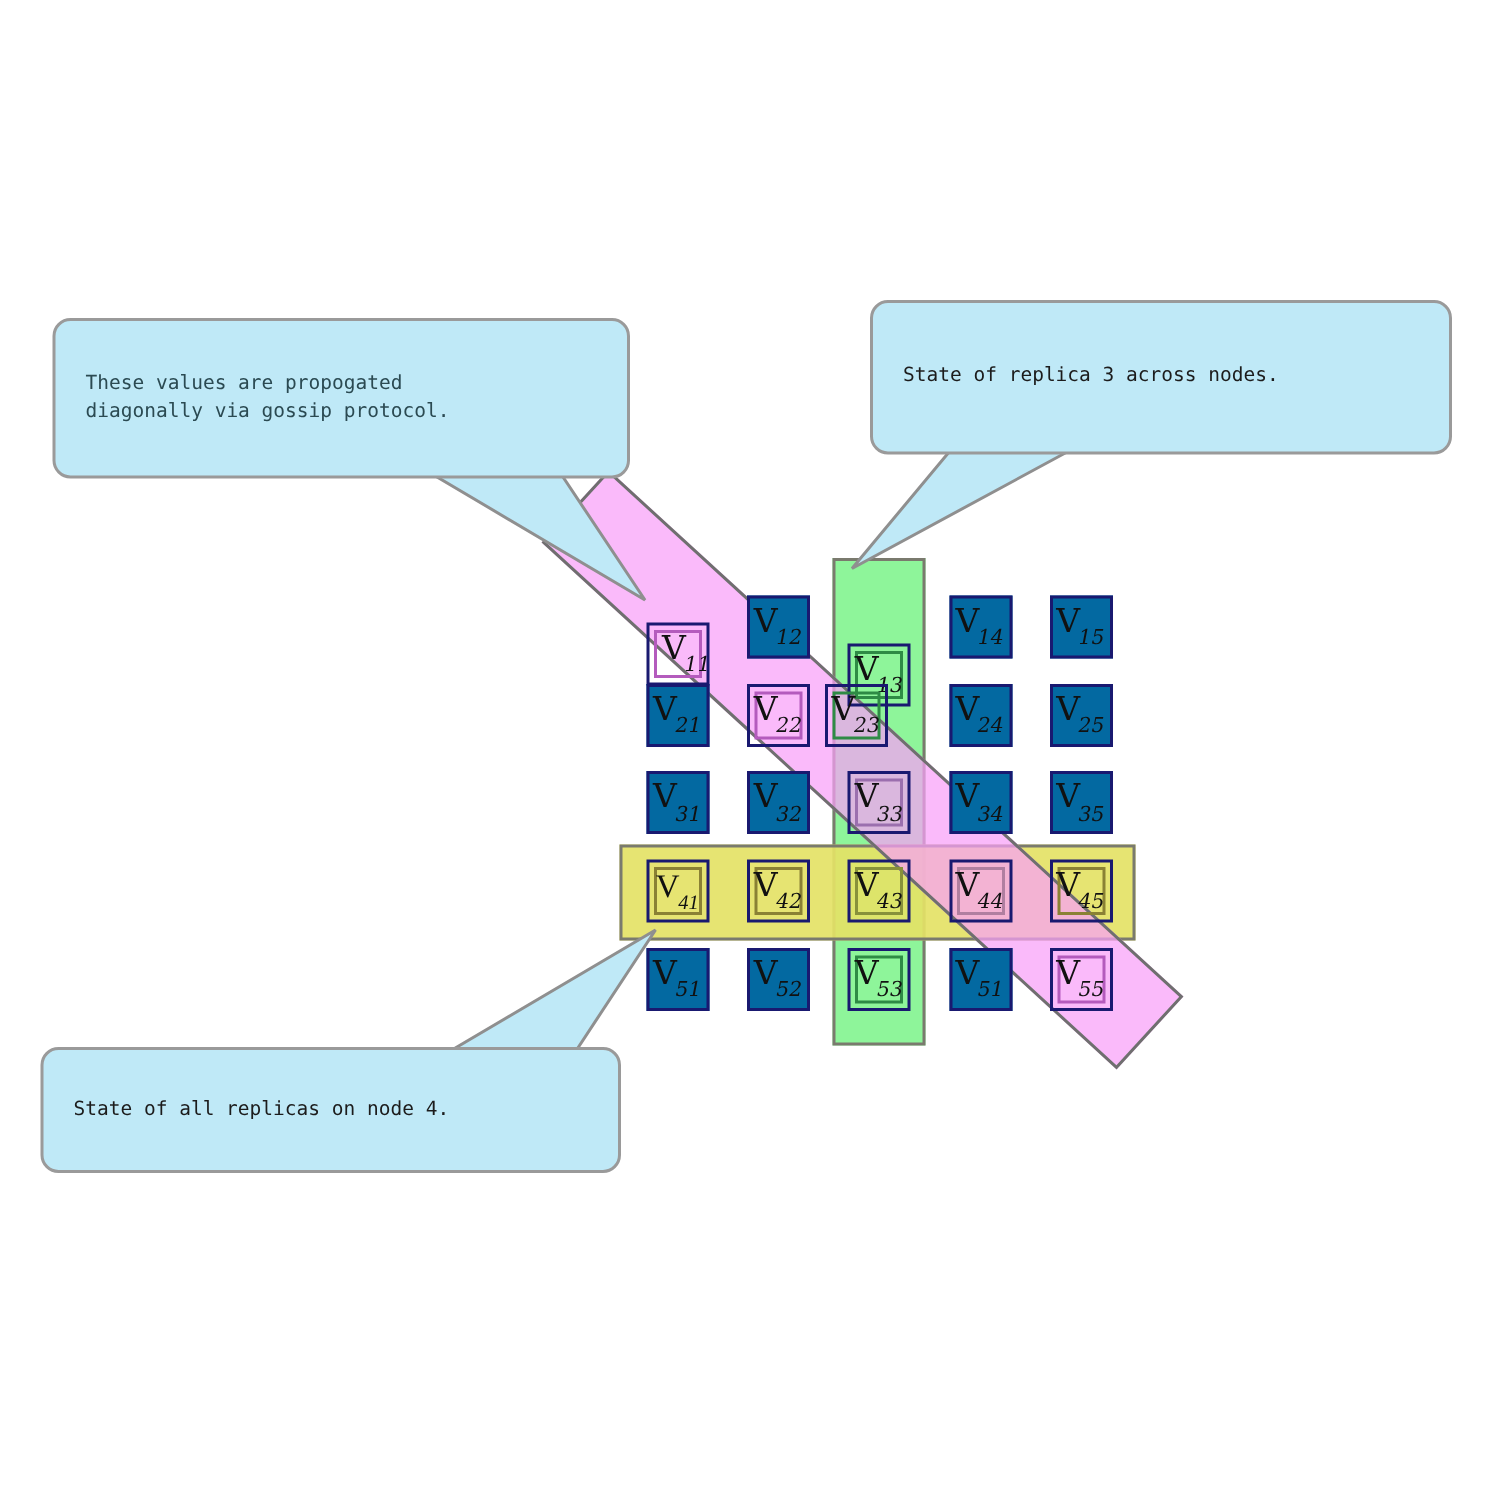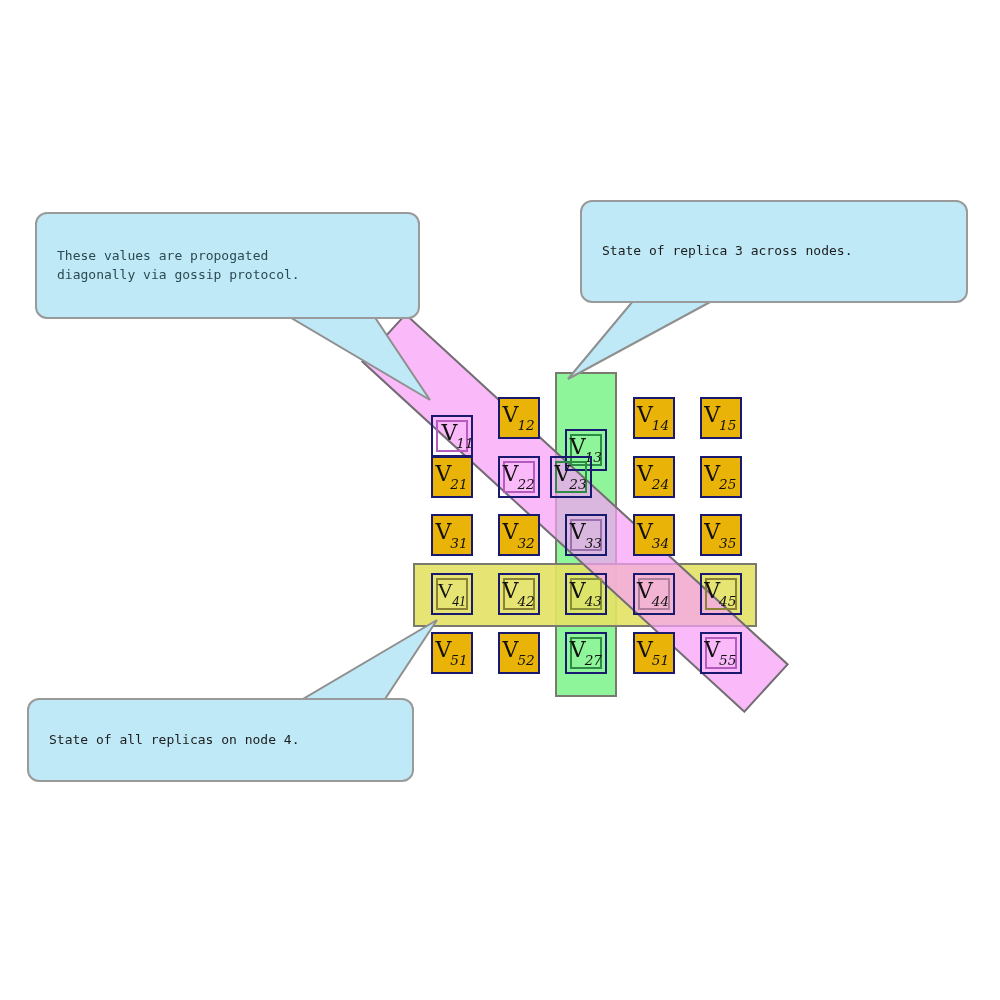--- a/index.html
+++ b/index.html
@@ -30,21 +30,21 @@
   .cell{
     position:absolute;box-sizing:border-box;
     width:42px;height:42px;
     display:flex;align-items:center;justify-content:center;
     font-family:"DejaVu Serif",serif;
     font-size:22px;color:#111;line-height:1;
   }
   .cell .lbl{position:relative;top:-1px;white-space:nowrap;}
   .cell .lbl sub{font-size:0.62em;font-style:italic;position:relative;top:3px;left:-1px;}
   
-  .cell.plain{background:#eab308;border:2px solid #191970;}
+  .cell.plain{background:#0369a1;border:2px solid #191970;}
 
   
   .cell.outer-navy{border:2px solid #191970;}
   .cell .inner{
     position:absolute;left:3px;top:3px;right:3px;bottom:3px;
     box-sizing:border-box;pointer-events:none;
   }
   .inner.i-magenta{border:2px solid #b45bbd;}
   .inner.i-green{border:2px solid #2e8b45;}
   .inner.i-olive{border:2px solid #8a8134;}
@@ -153,21 +153,21 @@
         <span class="lbl">V<sub>45</sub></span>
       </div>
       <div class="cell plain" style="left: 431px; top: 631.8px;">
         <span class="lbl">V<sub>51</sub></span>
       </div>
       <div class="cell plain" style="left: 498.2px; top: 631.8px;">
         <span class="lbl">V<sub>52</sub></span>
       </div>
       <div class="cell outer-navy" style="left: 565.4px; top: 631.8px;">
         <div class="inner i-green"></div>
-        <span class="lbl">V<sub>27</sub></span>
+        <span class="lbl">V<sub>53</sub></span>
       </div>
       <div class="cell plain" style="left: 632.6px; top: 631.8px;">
         <span class="lbl">V<sub>51</sub></span>
       </div>
       <div class="cell outer-navy" style="left: 699.8px; top: 631.8px;">
         <div class="inner i-magenta"></div>
         <span class="lbl">V<sub>55</sub></span>
       </div>
     </div>
 

